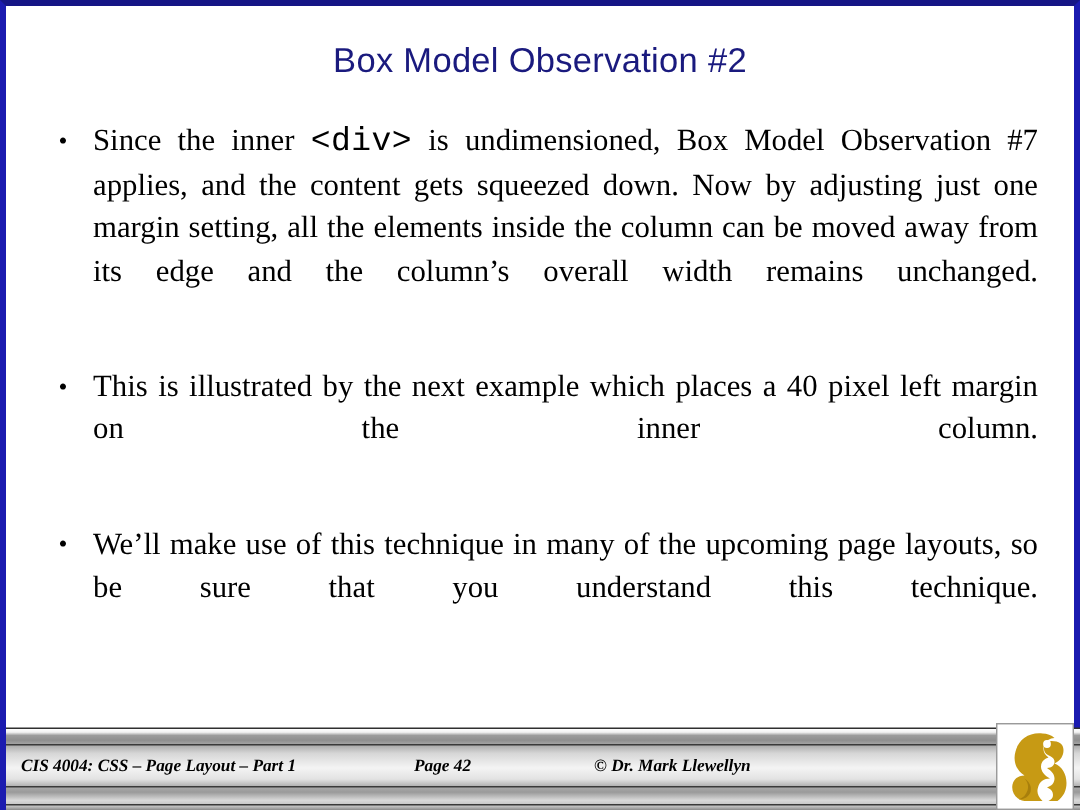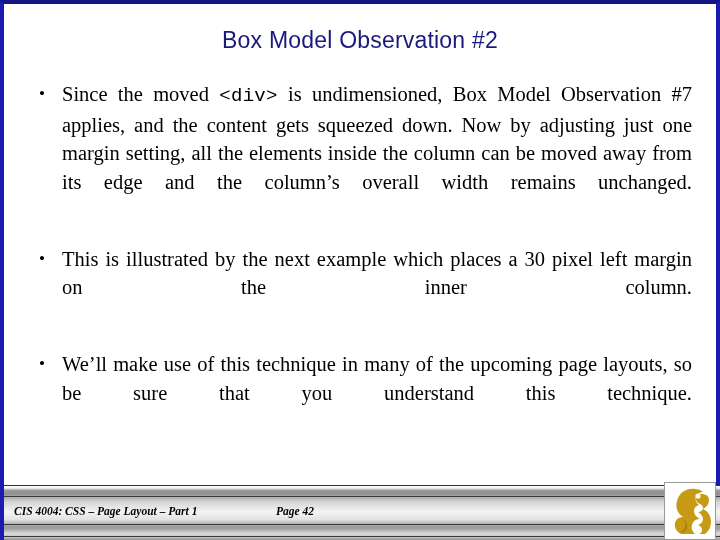--- a/index.html
+++ b/index.html
@@ -79,21 +79,21 @@
     display: block;
   }
   
   .para::after {
     content: "";
     display: inline-block;
     width: 100%;
   }
   code.mono {
     font-family: "Liberation Mono", "DejaVu Sans Mono", monospace;
-    font-size: 19px;
+    font-size: 22px;
     letter-spacing: 0.3px;
   }
 
   
   #footer {
     position: absolute;
     left: 0;
     bottom: 0;
     width: 720px;
     height: 54px;
@@ -169,45 +169,46 @@
 
   <div id="title-area">
     <div id="slide-title">Box Model Observation #2</div>
   </div>
 
   <div id="body-area">
     <ul class="bullets">
 
       <li>
         <span class="bullet-mark">•</span>
-        <span class="para"><span>Since the moved </span><code class="mono">&lt;div&gt;</code><span> is undimensioned, Box Model Observation #7 applies, and the content gets squeezed down.  Now by adjusting just one margin setting, all the elements inside the column can be moved away from its edge and the column’s overall width remains unchanged.</span></span>
+        <span class="para"><span>Since the inner </span><code class="mono">&lt;div&gt;</code><span> is undimensioned, Box Model Observation #7 applies, and the content gets squeezed down.  Now by adjusting just one margin setting, all the elements inside the column can be moved away from its edge and the column’s overall width remains unchanged.</span></span>
       </li>
 
       <li>
         <span class="bullet-mark">•</span>
-        <span class="para">This is illustrated by the next example which places a 30 pixel left margin on the inner column.</span>
+        <span class="para">This is illustrated by the next example which places a 40 pixel left margin on the inner column.</span>
       </li>
 
       <li>
         <span class="bullet-mark">•</span>
         <span class="para">We’ll make use of this technique in many of the upcoming page layouts, so be sure that you understand this technique.</span>
       </li>
 
     </ul>
   </div>
 
   <div id="footer">
     <div id="footer-bar"></div>
     <div class="rule" id="rule-top"></div>
     <div class="rule" id="rule-mid"></div>
     <div class="rule" id="rule-bottom"></div>
 
     <div id="footer-text">
       <span id="footer-course">CIS 4004: CSS – Page Layout – Part 1</span>
       <span id="footer-pagenum">Page 42</span>
+      <span id="footer-copyright">© Dr. Mark Llewellyn</span>
     </div>
 
     <div id="logo-box">
       <svg width="50" height="56" viewBox="0 0 50 56" xmlns="http://www.w3.org/2000/svg">
         <rect x="0" y="0" width="50" height="56" fill="#ffffff"></rect>
         <g fill="#c79a14">
           <path d="M30 6 C21 5 14 10 12 18 C10 25 13 31 18 34
                    C14 34 11 36 10 40 C9 45 12 50 18 51
                    L30 51 C27 48 26 45 27 42 C28 38 31 36 35 36
                    C31 34 29 31 29 28 C29 25 31 23 34 22

